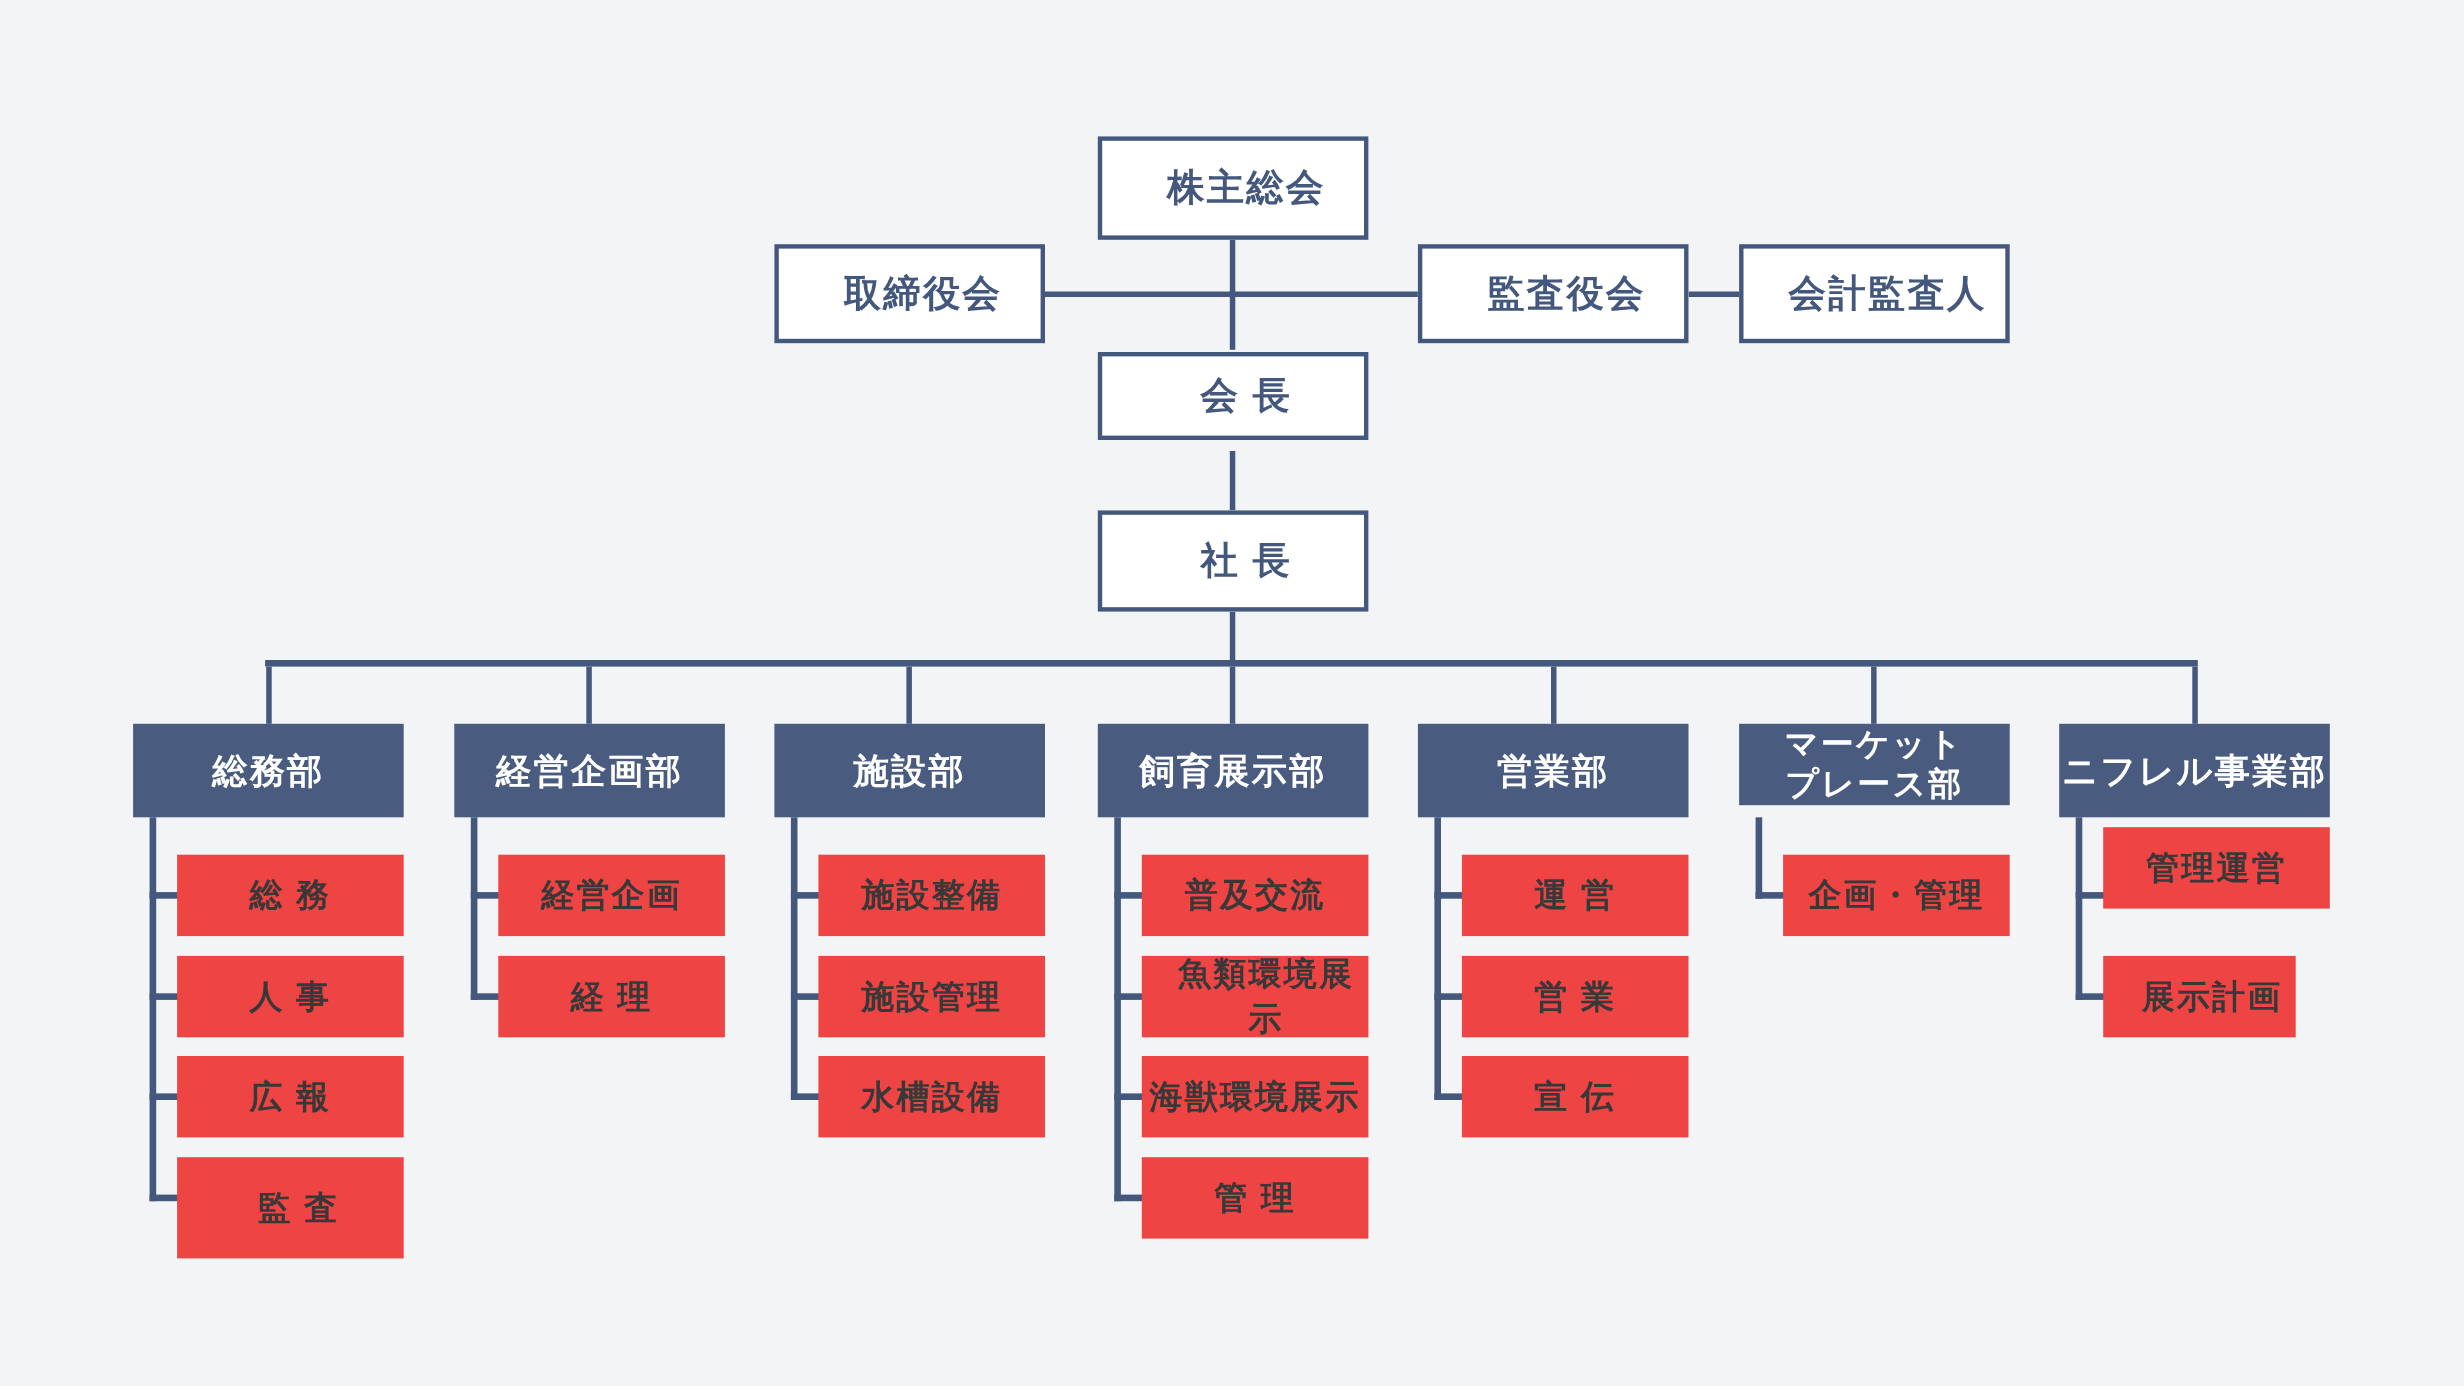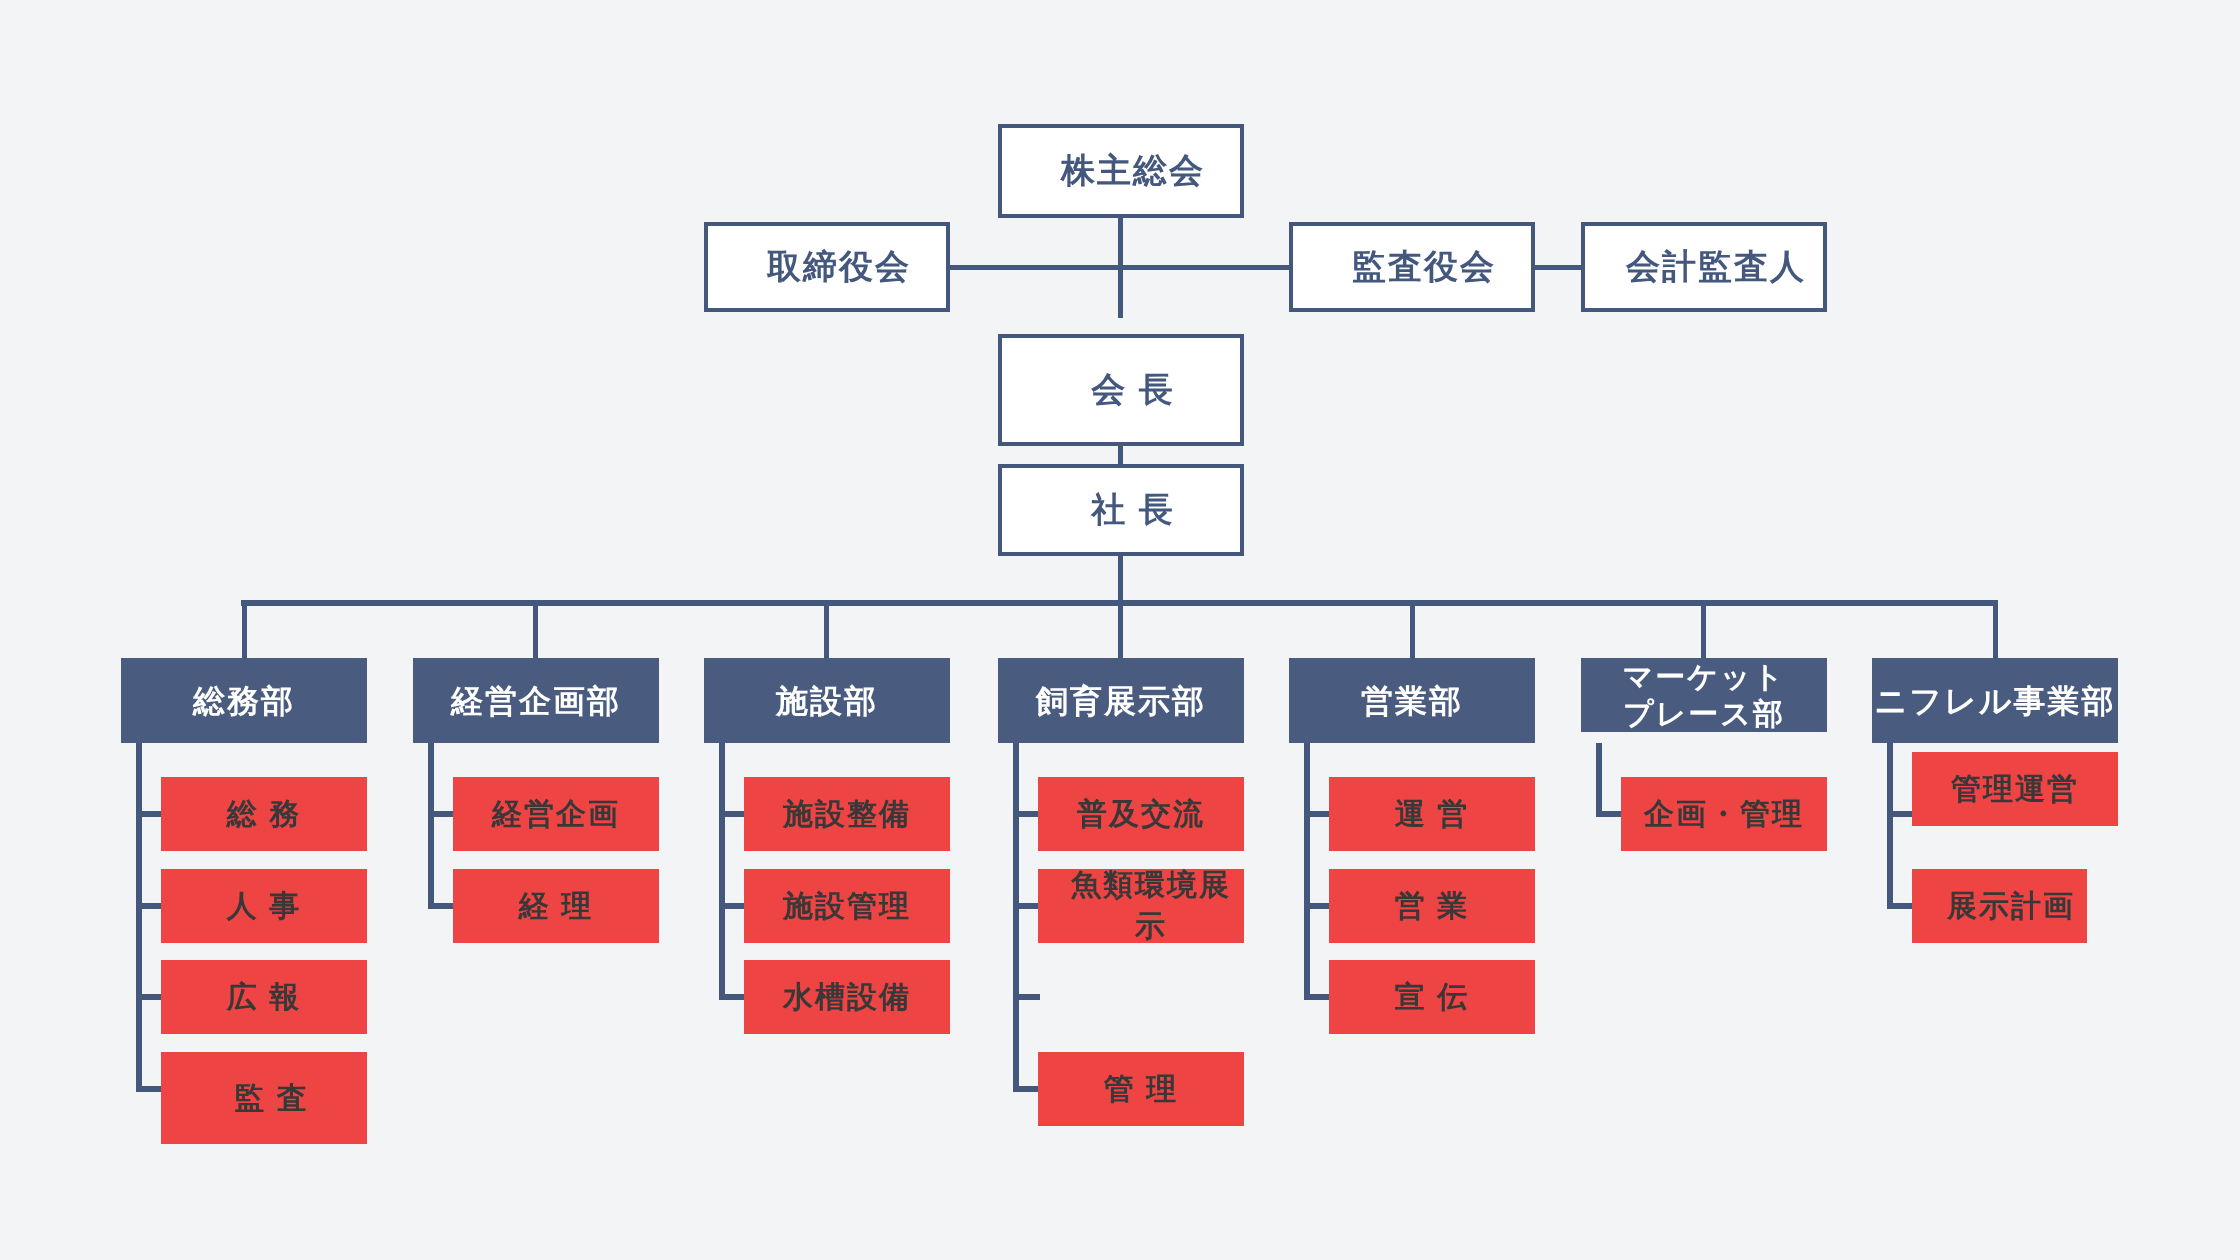--- a/index.html
+++ b/index.html
@@ -73,21 +73,21 @@
   <div class="line" style="left:824px;top:606px;width:5px;height:52px;"></div>
   <div class="line" style="left:1118px;top:606px;width:5px;height:52px;"></div>
   <div class="line" style="left:1410px;top:606px;width:5px;height:52px;"></div>
   <div class="line" style="left:1701px;top:606px;width:5px;height:52px;"></div>
   <div class="line" style="left:1993px;top:606px;width:5px;height:52px;"></div>
 
   <div class="box white-box" style="left:998px;top:124px;width:246px;height:94px;">株主総会</div>
   <div class="box white-box" style="left:704px;top:222px;width:246px;height:90px;">取締役会</div>
   <div class="box white-box" style="left:1289px;top:222px;width:246px;height:90px;">監査役会</div>
   <div class="box white-box" style="left:1581px;top:222px;width:246px;height:90px;">会計監査人</div>
-  <div class="box white-box" style="left:998px;top:334px;width:246px;height:112px;">会 長</div>
+  <div class="box white-box" style="left:998px;top:320px;width:246px;height:80px;">会 長</div>
   <div class="box white-box" style="left:998px;top:464px;width:246px;height:92px;">社 長</div>
 
   <div class="box dept-box" style="left:121px;top:658px;width:246px;height:85px;">総務部</div>
   <div class="line" style="left:136px;top:743px;width:6px;height:349px;"></div>
   <div class="line" style="left:136px;top:811px;width:27px;height:6px;"></div>
   <div class="line" style="left:136px;top:903px;width:27px;height:6px;"></div>
   <div class="line" style="left:136px;top:994px;width:27px;height:6px;"></div>
   <div class="line" style="left:136px;top:1086px;width:27px;height:6px;"></div>
   <div class="box child-box" style="left:161px;top:777px;width:206px;height:74px;">総 務</div>
   <div class="box child-box" style="left:161px;top:869px;width:206px;height:74px;">人 事</div>
@@ -111,20 +111,21 @@
   <div class="box child-box" style="left:744px;top:960px;width:206px;height:74px;">水槽設備</div>
 
   <div class="box dept-box" style="left:998px;top:658px;width:246px;height:85px;">飼育展示部</div>
   <div class="line" style="left:1013px;top:743px;width:6px;height:349px;"></div>
   <div class="line" style="left:1013px;top:811px;width:27px;height:6px;"></div>
   <div class="line" style="left:1013px;top:903px;width:27px;height:6px;"></div>
   <div class="line" style="left:1013px;top:994px;width:27px;height:6px;"></div>
   <div class="line" style="left:1013px;top:1086px;width:27px;height:6px;"></div>
   <div class="box child-box" style="left:1038px;top:777px;width:206px;height:74px;">普及交流</div>
   <div class="box child-box" style="left:1038px;top:869px;width:206px;height:74px;padding-left:20px;">魚類環境展示</div>
+  <div class="box child-box" style="left:1038px;top:960px;width:206px;height:74px;">海獣環境展示</div>
   <div class="box child-box" style="left:1038px;top:1052px;width:206px;height:74px;">管 理</div>
 
   <div class="box dept-box" style="left:1289px;top:658px;width:246px;height:85px;">営業部</div>
   <div class="line" style="left:1304px;top:743px;width:6px;height:257px;"></div>
   <div class="line" style="left:1304px;top:811px;width:27px;height:6px;"></div>
   <div class="line" style="left:1304px;top:903px;width:27px;height:6px;"></div>
   <div class="line" style="left:1304px;top:994px;width:27px;height:6px;"></div>
   <div class="box child-box" style="left:1329px;top:777px;width:206px;height:74px;">運 営</div>
   <div class="box child-box" style="left:1329px;top:869px;width:206px;height:74px;">営 業</div>
   <div class="box child-box" style="left:1329px;top:960px;width:206px;height:74px;">宣 伝</div>

